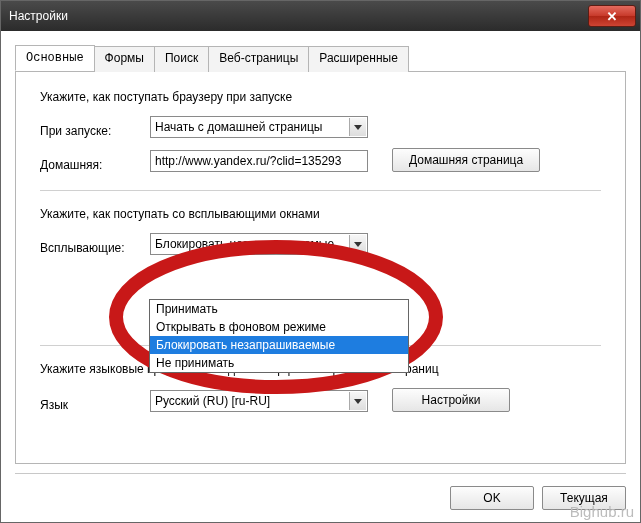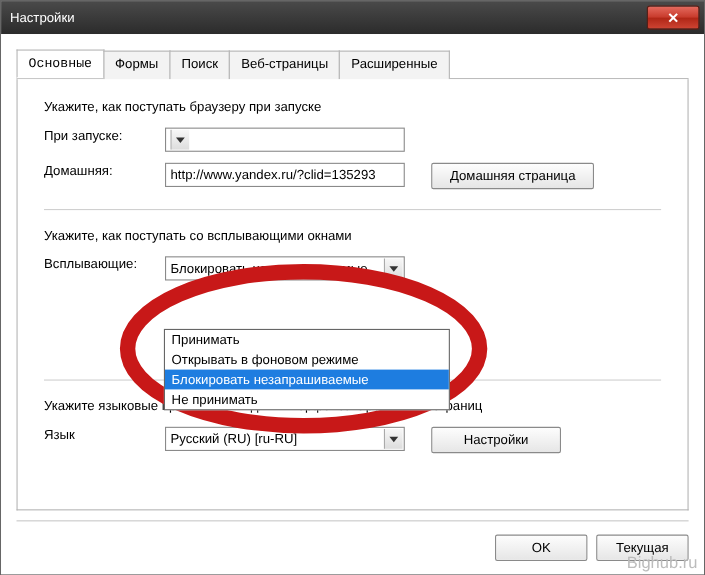--- a/index.html
+++ b/index.html
@@ -82,21 +82,21 @@
     background: #fff;
     position: relative;
   }
   .heading {
     font-size: 12px;
     margin-bottom: 12px;
     color: #000;
   }
   .row {
     display: flex;
-    align-items: flex-start;
+    align-items: flex-end;
     margin-bottom: 10px;
   }
   .label {
     width: 110px;
     font-size: 12px;
     color: #000;
   }
   .text-input, .select-box {
     height: 22px;
     border: 1px solid #8a8a8a;
@@ -213,20 +213,21 @@
       <div class="tab"><span>Расширенные</span></div>
     </div>
 
     <div class="tab-panel">
 
       <div class="heading">Укажите, как поступать браузеру при запуске</div>
 
       <div class="row">
         <div class="label">При запуске:</div>
         <div class="select-box">
+          <span>Начать с домашней страницы</span>
           <span class="select-arrow"></span>
         </div>
       </div>
 
       <div class="row">
         <div class="label">Домашняя:</div>
         <input class="text-input" value="http://www.yandex.ru/?clid=135293" style="">
         <button class="btn btn-right">Домашняя страница</button>
       </div>
 

